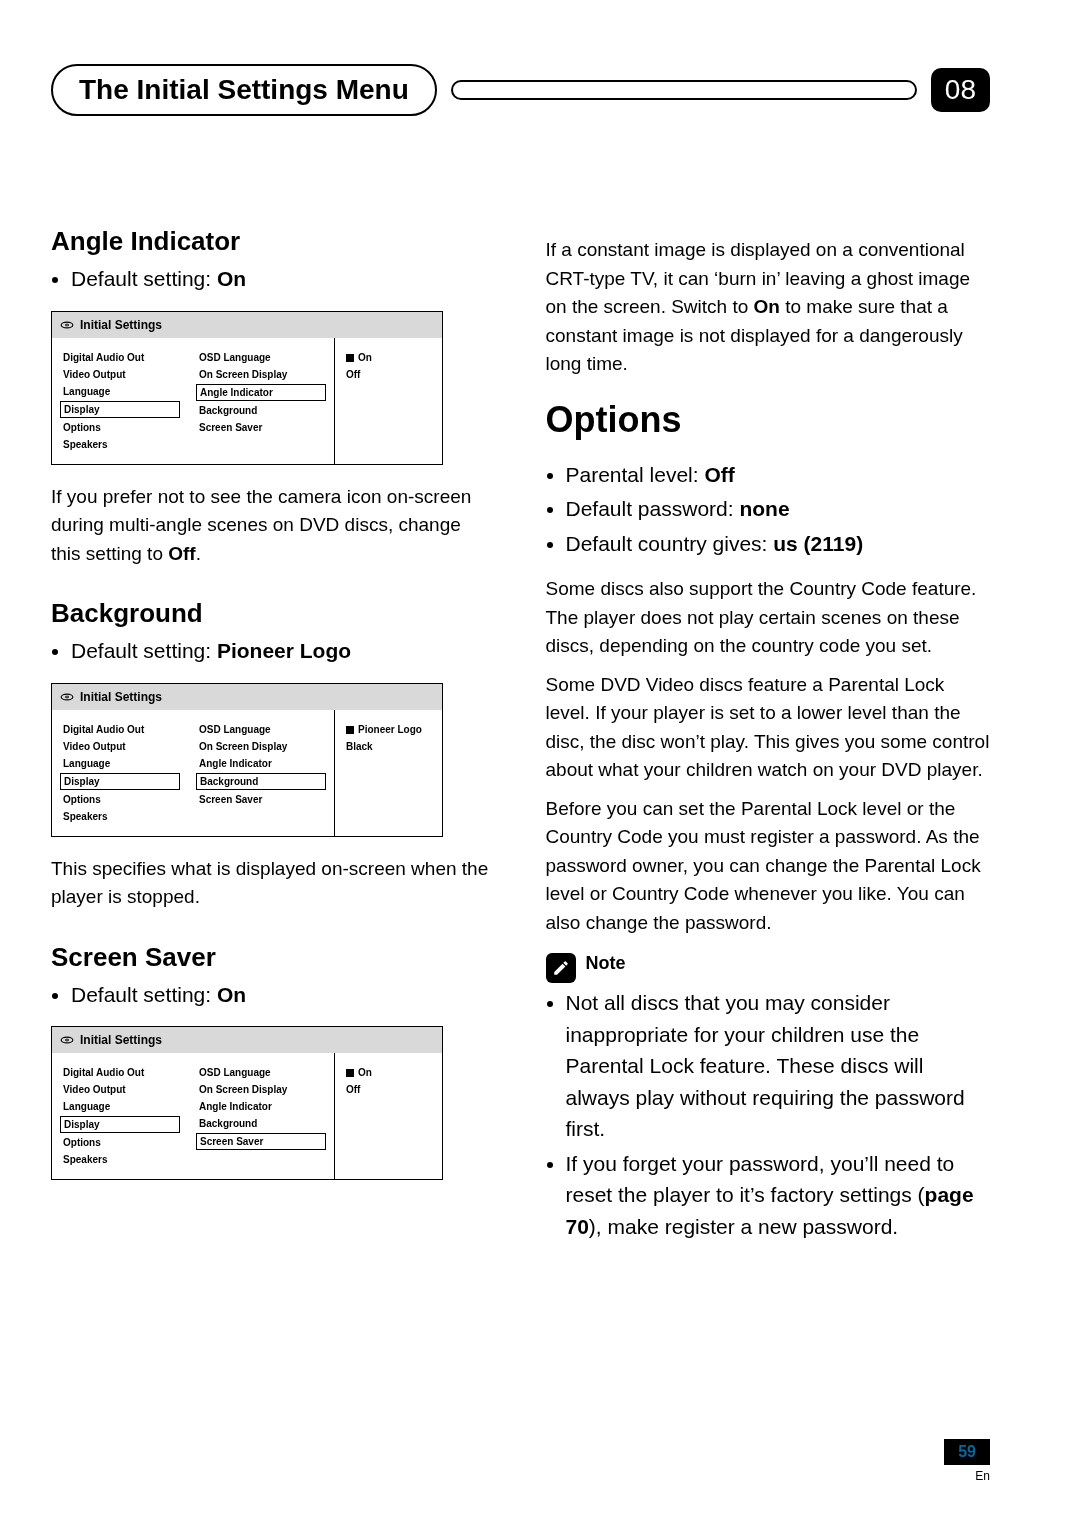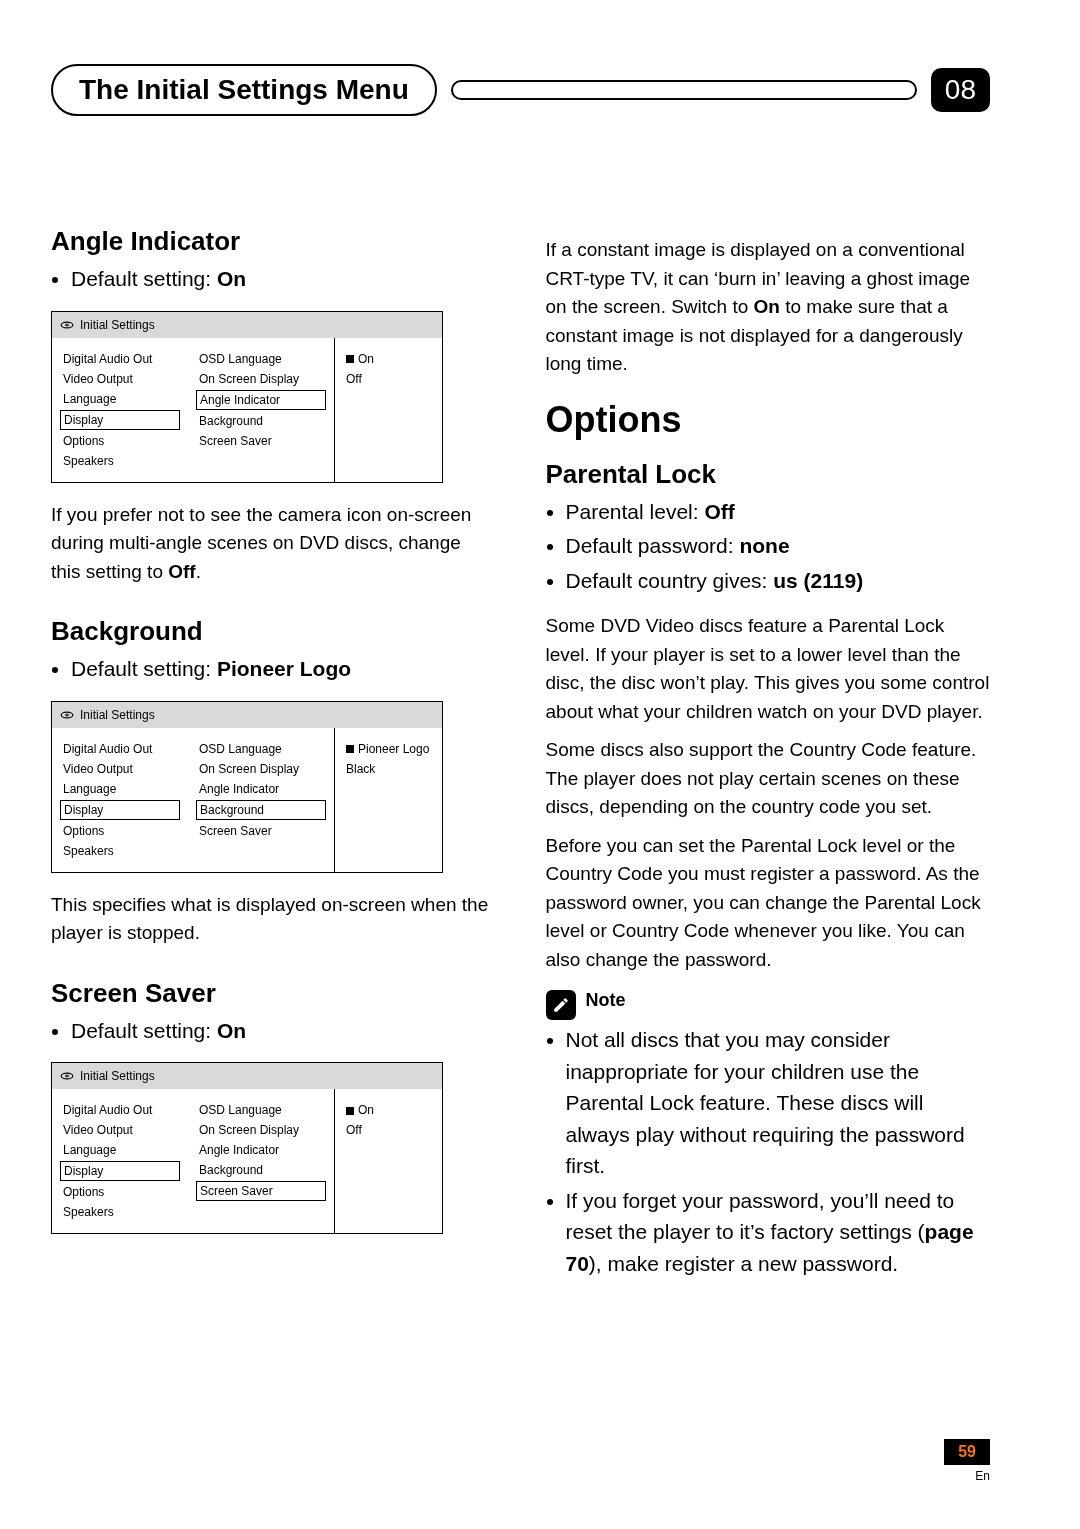--- a/index.html
+++ b/index.html
@@ -14,38 +14,38 @@
   .col{flex:1;min-width:0}
   h2.sec{font-size:26px;font-weight:800;margin:0 0 6px 0}
   h1.opt{font-size:36px;font-weight:800;margin:20px 0 18px 0}
   ul.b{margin:2px 0 16px 20px;padding:0}
   ul.b li{font-size:21px;line-height:1.5;margin:3px 0}
   p.body{font-size:19px;line-height:1.5;margin:10px 0}
   .bold{font-weight:700}
 
   
   .shot{border:1px solid #000;width:390px;margin:10px 0 18px 0;font-size:12px}
-  .shot-bar{background:#d9d9d9;padding:6px 8px;display:flex;align-items:flex-end;gap:6px;font-weight:400}
+  .shot-bar{background:#d9d9d9;padding:6px 8px;display:flex;align-items:flex-end;gap:6px;font-weight:700}
   .disc-icon{width:14px;height:14px}
   .shot-body{display:flex}
   .shot-col{padding:10px 8px}
   .shot-col.c1{width:120px;border-right:0}
   .shot-col.c2{width:130px}
   .shot-col.c3{flex:1;border-left:1px solid #000}
-  .mi{font-size:12px;font-weight:400;padding:2px 3px;margin:2px 0;white-space:nowrap}
+  .mi{font-size:10px;font-weight:700;padding:2px 3px;margin:2px 0;white-space:nowrap}
   .mi.sel{border:1px solid #000}
   .sq{display:inline-block;width:8px;height:8px;background:#000;margin-right:4px;vertical-align:middle}
 
   .note-row{display:flex;gap:10px;margin:16px 0 4px 0}
   .note-badge{width:30px;height:30px;background:#000;border-radius:6px;display:flex;align-items:center;justify-content:center}
   .note-badge svg{fill:#fff}
   .note-label{font-size:18px;font-weight:800}
 
   .pagefoot{position:absolute;right:90px;bottom:50px;text-align:right}
-  .pn{background:#000;color:#f97316;font-weight:800;padding:4px 14px;display:inline-block}
+  .pn{background:#000;color:#0369a1;font-weight:800;padding:4px 14px;display:inline-block}
   .lang{font-size:12px;margin-top:4px}
 </style>
 </head>
 <body>
 
 <div class="page">
   <div class="masthead">
     <div class="pill">
       <span class="pill-title">The Initial Settings Menu</span>
     </div>
@@ -173,29 +173,28 @@
         </div>
     </div>
 
     <div class="col">
       <p class="body">
         <span>If a constant image is displayed on a conventional CRT-type TV, it can ‘burn in’ leaving a ghost image on the screen. Switch to </span><span class="bold">On</span><span> to make sure that a constant image is not displayed for a dangerously long time.</span>
       </p>
 
       <h1 class="opt">Options</h1>
 
-      <h2 class="sec">Parental Lock</h2>
       <ul class="b">
         <li><span>Parental level: </span><span class="bold">Off</span></li>
         <li><span>Default password: </span><span class="bold">none</span></li>
         <li><span>Default country gives: </span><span class="bold">us (2119)</span></li>
       </ul>
 
+      <p class="body">Some discs also support the Country Code feature. The player does not play certain scenes on these discs, depending on the country code you set.</p>
       <p class="body">Some DVD Video discs feature a Parental Lock level. If your player is set to a lower level than the disc, the disc won’t play. This gives you some control about what your children watch on your DVD player.</p>
-      <p class="body">Some discs also support the Country Code feature. The player does not play certain scenes on these discs, depending on the country code you set.</p>
       <p class="body">Before you can set the Parental Lock level or the Country Code you must register a password. As the password owner, you can change the Parental Lock level or Country Code whenever you like. You can also change the password.</p>
 
       <div class="note-row">
         <div class="note-badge">
           <svg viewBox="0 0 24 24" width="18" height="18">
               <path d="M3 17.25V21h3.75L17.81 9.94l-3.75-3.75L3 17.25zM20.71 7.04a1 1 0 0 0 0-1.41l-2.34-2.34a1 1 0 0 0-1.41 0l-1.83 1.83 3.75 3.75 1.83-1.83z"></path>
             </svg>
         </div>
         <span class="note-label">Note</span>
       </div>

